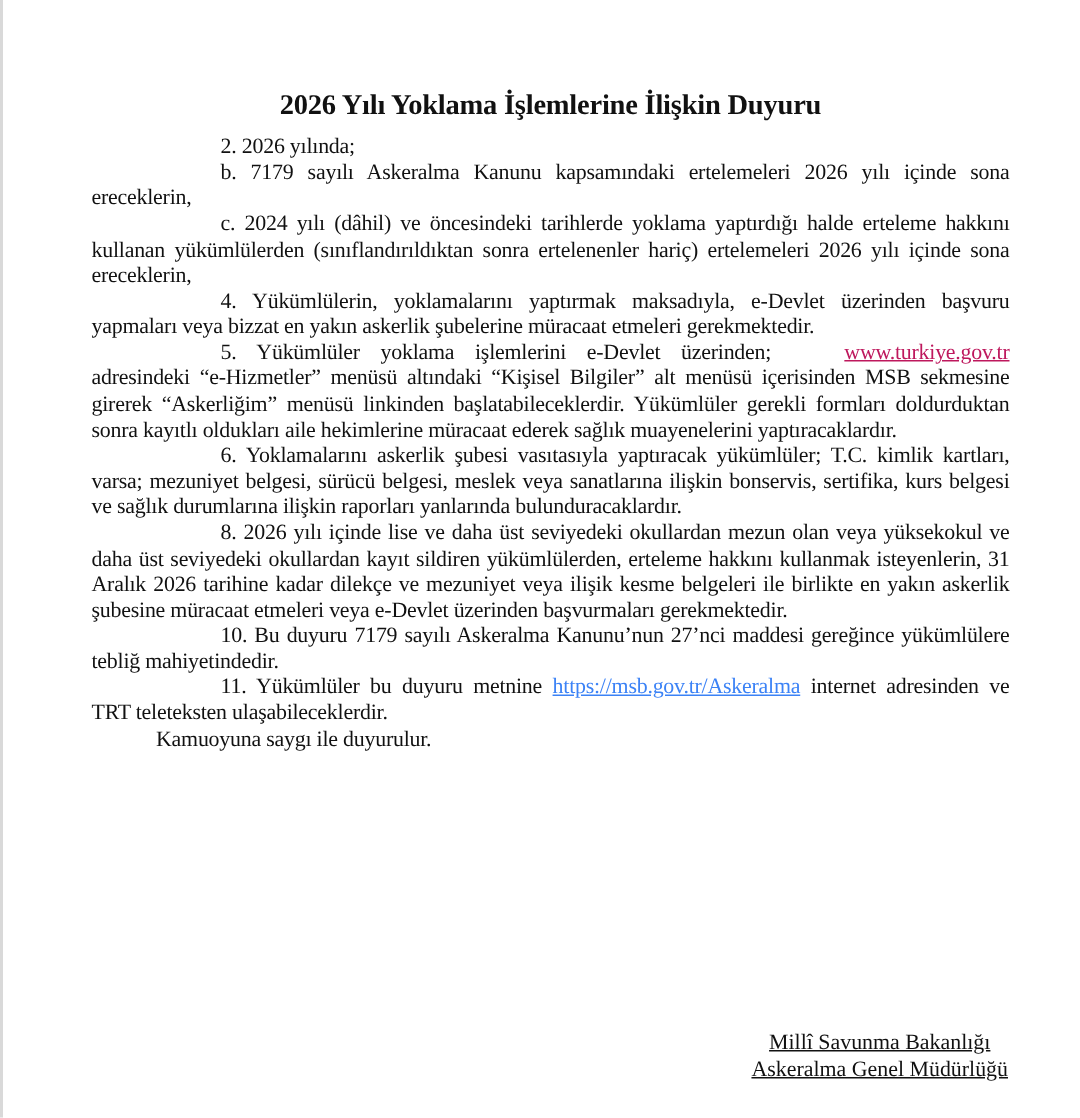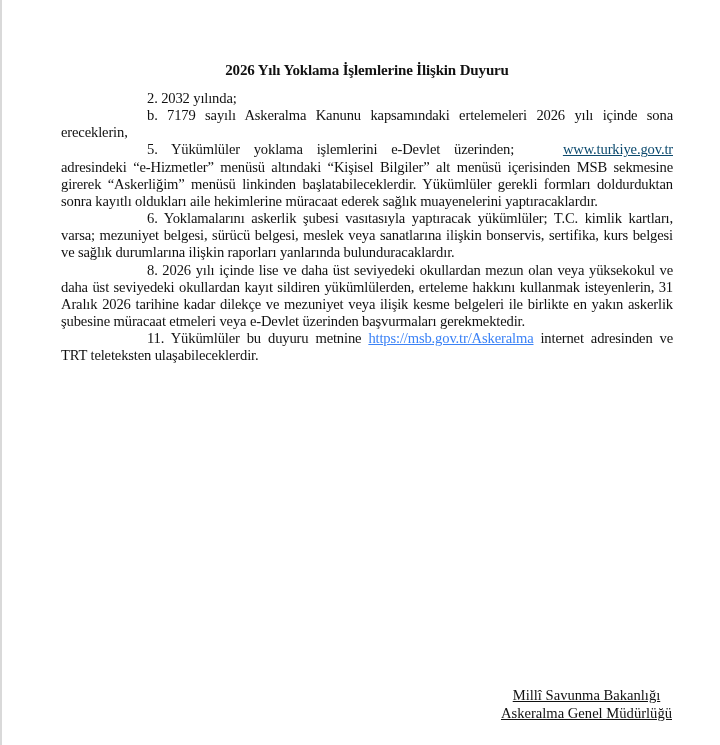--- a/index.html
+++ b/index.html
@@ -12,48 +12,52 @@
     position: absolute; left: 0; top: 0; width: 2px; height: 745px;
     background: #d9d9d9;
   }
   .doc {
     position: absolute; left: 61px; top: 0; width: 612px;
     font-size: 14.6px; line-height: 17.15px;
     letter-spacing: -0.15px;
   }
   .title {
     position: absolute; left: 0; top: 62px; width: 612px;
-    text-align: center; font-weight: bold; font-size: 15px;
+    text-align: center; font-weight: bold; font-size: 19px;
   }
   .body { position: absolute; left: 0; top: 90px; width: 612px; }
   .para {
     margin: 0; text-align: justify; text-indent: 43px;
   }
   .para .num { display: inline-block; min-width: 22px; }
-  .link-black { color: #0c4a6e; text-decoration: underline; margin-left: 35px; }
+  .link-black { color: #be185d; text-decoration: underline; margin-left: 35px; }
   .link-blue { color: #3b82f6; text-decoration: underline; }
   .signature {
     position: absolute; right: 48px; top: 687px;
     text-align: center; font-size: 14.6px; line-height: 17.5px; text-decoration: underline;
   }
 </style>
 </head>
 <body>
 
 <div class="left-edge"></div>
 
 <div class="doc">
   <div class="title">2026 Yılı Yoklama İşlemlerine İlişkin Duyuru</div>
 
   <div class="body">
-    <p class="para"><span class="num">2.</span> <span>2032 yılında;</span></p>
+    <p class="para"><span class="num">2.</span> <span>2026 yılında;</span></p>
     <p class="para"><span class="num">b.</span> <span>7179 sayılı Askeralma Kanunu kapsamındaki ertelemeleri 2026 yılı içinde sona ereceklerin,</span></p>
+    <p class="para"><span class="num">c.</span> <span>2024 yılı (dâhil) ve öncesindeki tarihlerde yoklama yaptırdığı halde erteleme hakkını kullanan yükümlülerden (sınıflandırıldıktan sonra ertelenenler hariç) ertelemeleri 2026 yılı içinde sona ereceklerin,</span></p>
+    <p class="para"><span class="num">4.</span> <span>Yükümlülerin, yoklamalarını yaptırmak maksadıyla, e-Devlet üzerinden başvuru yapmaları veya bizzat en yakın askerlik şubelerine müracaat etmeleri gerekmektedir.</span></p>
     <p class="para"><span class="num">5.</span> <span>Yükümlüler yoklama işlemlerini e-Devlet üzerinden;</span> <a class="link-black">www.turkiye.gov.tr</a> <span>adresindeki “e-Hizmetler” menüsü altındaki “Kişisel Bilgiler” alt menüsü içerisinden MSB sekmesine girerek “Askerliğim” menüsü linkinden başlatabileceklerdir. Yükümlüler gerekli formları doldurduktan sonra kayıtlı oldukları aile hekimlerine müracaat ederek sağlık muayenelerini yaptıracaklardır.</span></p>
     <p class="para"><span class="num">6.</span> <span>Yoklamalarını askerlik şubesi vasıtasıyla yaptıracak yükümlüler; T.C. kimlik kartları, varsa; mezuniyet belgesi, sürücü belgesi, meslek veya sanatlarına ilişkin bonservis, sertifika, kurs belgesi ve sağlık durumlarına ilişkin raporları yanlarında bulunduracaklardır.</span></p>
     <p class="para"><span class="num">8.</span> <span>2026 yılı içinde lise ve daha üst seviyedeki okullardan mezun olan veya yüksekokul ve daha üst seviyedeki okullardan kayıt sildiren yükümlülerden, erteleme hakkını kullanmak isteyenlerin, 31 Aralık 2026 tarihine kadar dilekçe ve mezuniyet veya ilişik kesme belgeleri ile birlikte en yakın askerlik şubesine müracaat etmeleri veya e-Devlet üzerinden başvurmaları gerekmektedir.</span></p>
+    <p class="para"><span class="num">10.</span> <span>Bu duyuru 7179 sayılı Askeralma Kanunu’nun 27’nci maddesi gereğince yükümlülere tebliğ mahiyetindedir.</span></p>
     <p class="para"><span class="num">11.</span> <span>Yükümlüler bu duyuru metnine</span> <a class="link-blue">https://msb.gov.tr/Askeralma</a> <span>internet adresinden ve TRT teleteksten ulaşabileceklerdir.</span></p>
+    <p class="para"><span>Kamuoyuna saygı ile duyurulur.</span></p>
   </div>
 </div>
 
 <div class="signature">
   <div>Millî Savunma Bakanlığı</div>
   <div>Askeralma Genel Müdürlüğü</div>
 </div>
 
 </body></html>

